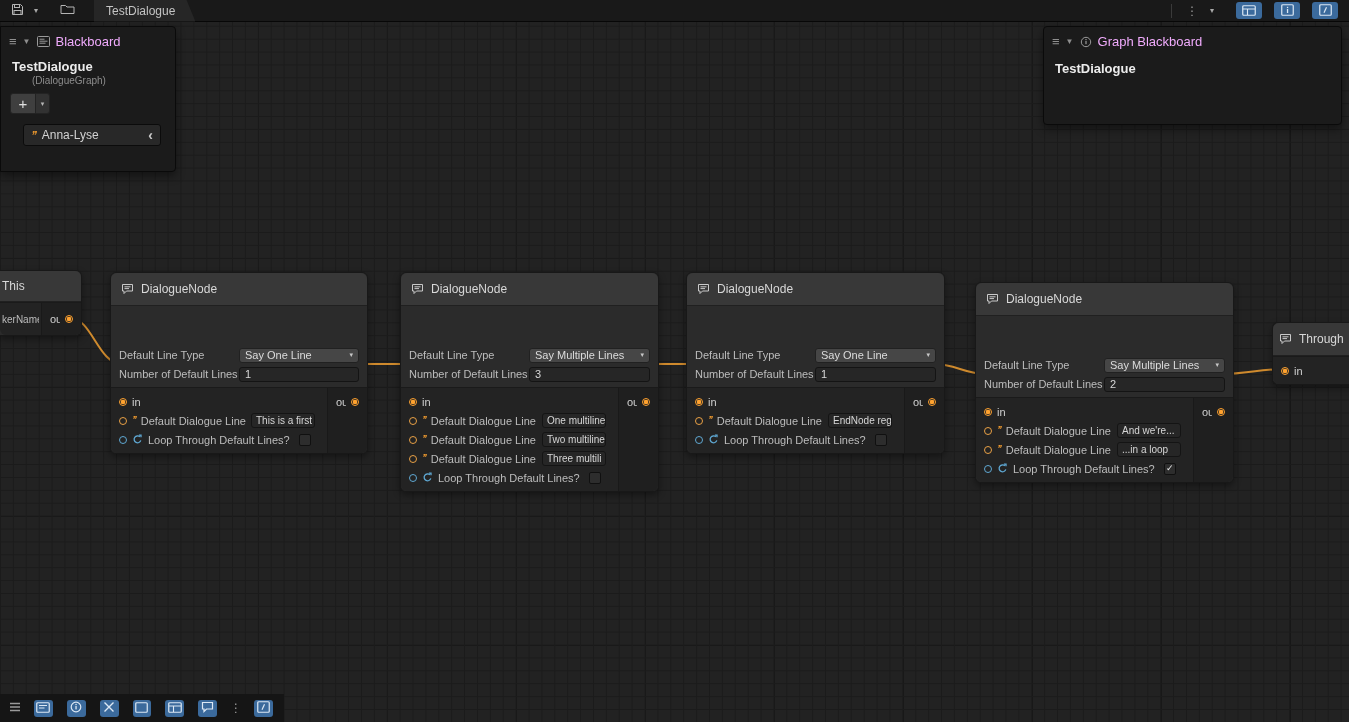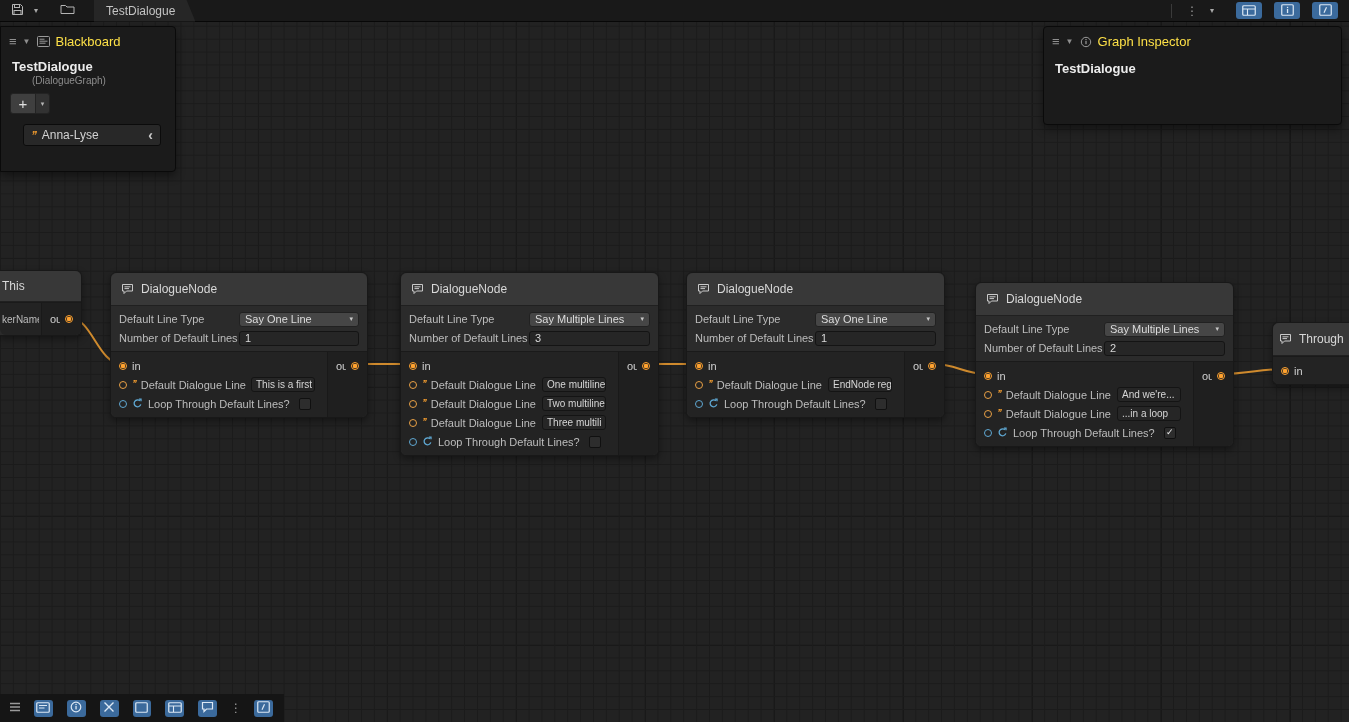--- a/index.html
+++ b/index.html
@@ -52,21 +52,21 @@
 
   
   .panel {
     position:absolute; z-index:8; background:#1b1b1b;
     border:1px solid #0a0a0a; border-radius:4px; box-shadow:0 4px 10px rgba(0,0,0,.45);
   }
   .panel-head { display:flex; align-items:center; gap:6px; padding:7px 8px 4px 8px; }
   .hamb { color:#8f8f8f; font-size:13px; line-height:1; }
   .tri  { color:#8f8f8f; font-size:8px; line-height:1; }
   .phicon { display:flex; }
-  .phtitle { color:#fde047; font-size:13px; }
+  .phtitle { color:#f0abfc; font-size:13px; }
   .blackboard { left:0; top:26px; width:176px; height:146px; border-radius:0 4px 4px 0; }
   .bb-name { padding:6px 11px 0 11px; color:#ececec; font-size:13px; font-weight:700; }
   .bb-type { padding:1px 11px 4px 11px; color:#8d8d8d; font-size:10px;margin-left:20px; }
   .bb-addrow { display:flex; padding:3px 8px 4px 9px; }
   .add-btn {
     width:26px; height:21px; background:#3f3f3f; border:1px solid #232323;
     border-radius:3px 0 0 3px; color:#e0e0e0; font-size:15px; line-height:1;
     display:flex; align-items:center; justify-content:center;
   }
   .add-dd {
@@ -89,21 +89,21 @@
   .node {
     position:absolute; z-index:4; background:#2b2b2b;
     border:1px solid #181818; border-radius:6px;
     box-shadow:0 3px 7px rgba(0,0,0,.4); font-size:11px;
   }
   .node-title {
     display:flex; align-items:center; gap:7px; height:33px; padding:0 10px;
     background:#383838; border-bottom:1px solid #202020; border-radius:6px 6px 0 0;
     color:#d8d8d8; font-size:12px; white-space:nowrap; overflow:hidden;
   }
-  .node-props { padding:5px 8px; display:flex; flex-direction:column; gap:3px; }
+  .node-props { padding:5px 8px; display:flex; flex-direction:column; gap:3px;margin-top:36px; }
   .prop-row { display:flex; align-items:center; height:16px; }
   .prop-label { width:120px; flex:none; color:#bdbdbd; font-size:11px; white-space:nowrap; }
   .dropdown {
     flex:1; height:15px; background:#464646; border:1px solid #212121; border-radius:3px;
     display:flex; align-items:center; padding:0 5px; color:#dcdcdc; font-size:11px; white-space:nowrap; overflow:hidden;
   }
   .dd-arrow { margin-left:auto; font-size:7px; color:#c8c8c8; }
   .numfield {
     flex:1; height:15px; background:#262626; border:1px solid #141414; border-radius:3px;
     display:flex; align-items:center; padding:0 5px; color:#d8d8d8; font-size:11px;
@@ -536,21 +536,21 @@
     <div class="panel-head">
       <span class="hamb">≡</span>
       <span class="tri">▼</span>
       <span class="phicon">
         <svg width="12" height="12" viewBox="0 0 12 12">
             <circle cx="6" cy="6" r="4.7" fill="none" stroke="#9a9a9a"></circle>
             <rect x="5.4" y="5" width="1.2" height="3.2" fill="#9a9a9a"></rect>
             <rect x="5.4" y="3" width="1.2" height="1.2" fill="#9a9a9a"></rect>
           </svg>
       </span>
-      <span class="phtitle">Graph Inspector</span>
+      <span class="phtitle">Graph Blackboard</span>
     </div>
     <div class="insp-name">TestDialogue</div>
   </div>
 
   <div class="bottombar">
     <div class="graybtn">
       <span>
         <svg width="12" height="10" viewBox="0 0 12 10">
             <path d="M1 1.5h10M1 5h10M1 8.5h10" stroke="#9a9a9a" stroke-width="1.3"></path>
           </svg>

